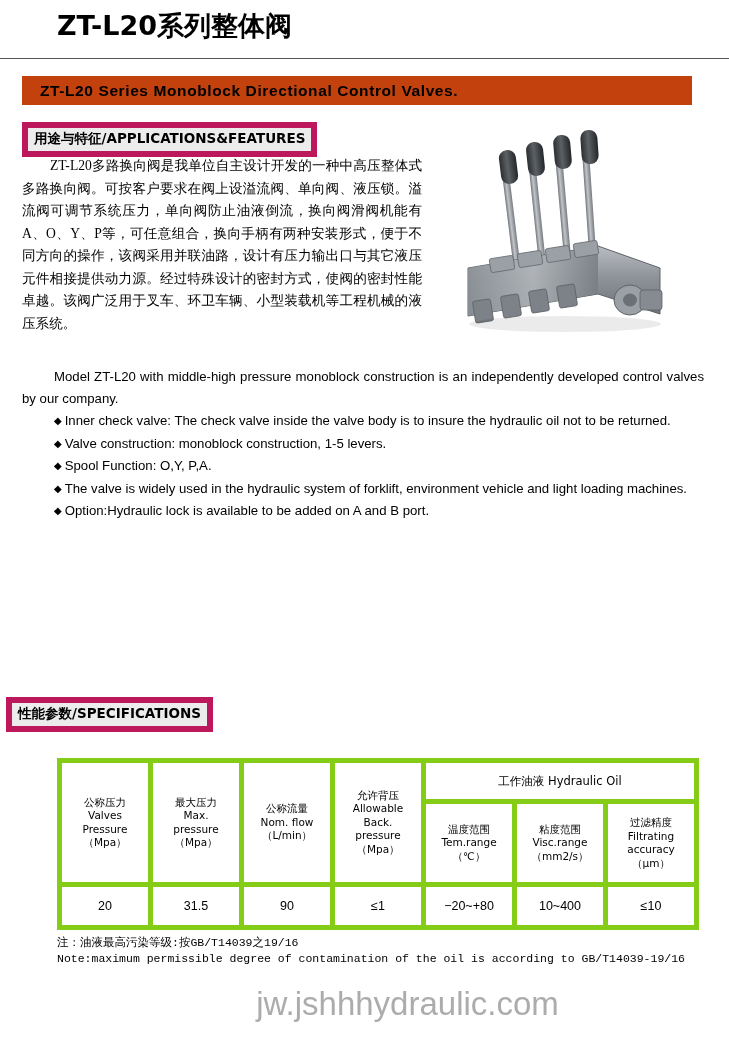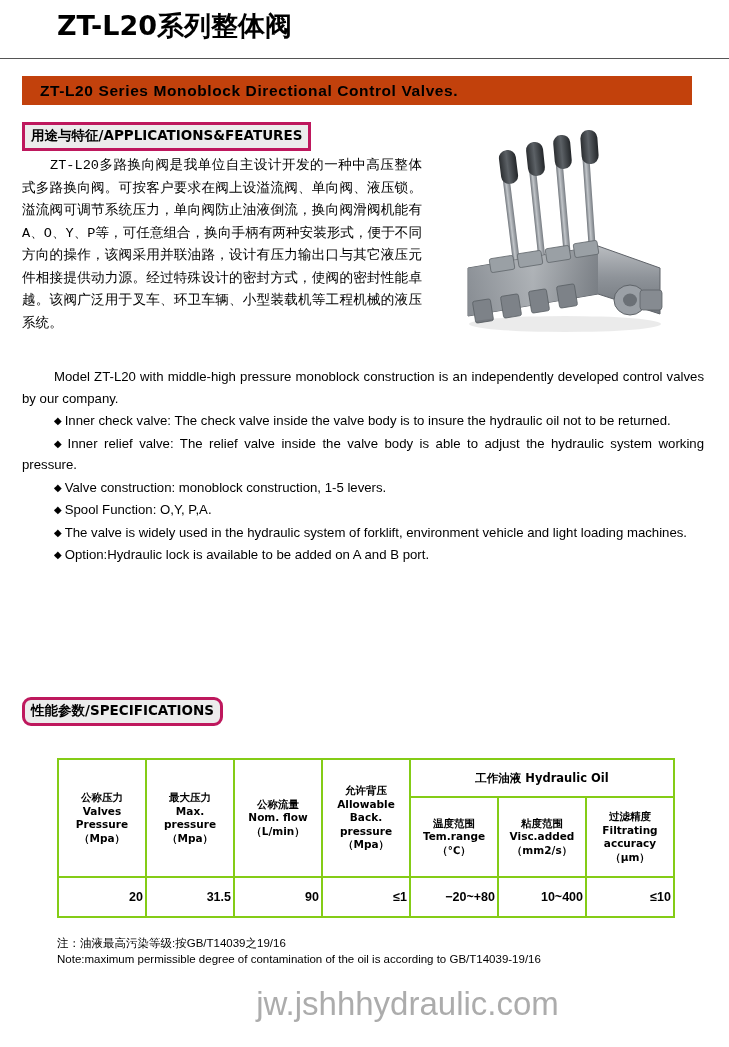--- a/index.html
+++ b/index.html
@@ -58,41 +58,41 @@
     font-size: 15.5px;
     font-weight: bold;
     letter-spacing: 0.6px;
     font-family: "Liberation Sans", sans-serif;
   }
 
   
   .sec-label {
     position: absolute;
     background: #ececec;
-    border: 3px solid #be185d;
+    border: 6px solid #be185d;
     font-size: 13.5px;
     font-weight: bold;
     padding: 2px 6px 3px 6px;
     font-family: "DejaVu Sans", sans-serif;
     white-space: nowrap;
   }
   #sec-applications { left: 22px; top: 122px; }
-  #sec-specs { left: 22px; top: 697px; border-radius: 9px; }
+  #sec-specs { left: 6px; top: 697px; }
 
   
   .cn-para {
     position: absolute;
     left: 22px;
     top: 155px;
     width: 400px;
     font-size: 13.6px;
     line-height: 22.5px;
     text-align: justify;
     text-indent: 28px;
-    font-family: Liberation Mono, monospace;
+    font-family: Liberation Serif, serif;
   }
 
   
   .product-img {
     position: absolute;
     left: 430px;
     top: 118px;
     width: 270px;
     height: 250px;
   }
@@ -123,60 +123,59 @@
   
   .spec-table {
     position: absolute;
     left: 57px;
     top: 758px;
     border-collapse: collapse;
     font-size: 10.5px;
     font-family: "Liberation Sans", sans-serif;
   }
   .spec-table td, .spec-table th {
-    border: 2px solid #84cc16;
+    border: 5px solid #84cc16;
     text-align: center;
     vertical-align: middle;
-    font-weight: bold;
+    font-weight: normal;
     padding: 2px 2px;
   }
   .spec-table .hdr {
     height: 106px;
     line-height: 13.5px;
   }
   .spec-table .hdr-top {
     height: 32px;
     font-size: 11.5px;
   }
   .spec-table .hdr-sub {
     height: 74px;
     line-height: 13.5px;
   }
   .spec-table .valrow td {
     height: 34px;
     font-size: 12.5px;
-    text-align: right;
   }
   .cw1 { width: 82px; }
   .cw2 { width: 82px; }
   .cw3 { width: 82px; }
   .cw4 { width: 82px; }
   .cw5 { width: 82px; }
   .cw6 { width: 82px; }
   .cw7 { width: 82px; }
   .cn-sm { font-family: "DejaVu Sans", sans-serif; }
 
   
   .notes {
     position: absolute;
     left: 57px;
     top: 935px;
     font-size: 11.5px;
     line-height: 16px;
-    font-family: Liberation Sans, sans-serif;
+    font-family: Liberation Mono, monospace;
   }
 
   
   .watermark {
     position: absolute;
     left: 0;
     top: 985px;
     width: 729px;
     text-align: center;
     font-size: 33px;
@@ -261,21 +260,20 @@
       <ellipse cx="200" cy="182" rx="7" ry="6.5" fill="#6b7076"></ellipse>
       <rect x="210" y="172" width="22" height="20" rx="3" fill="#868b91" stroke="#5e6368" stroke-width="0.8"></rect>
 
       <ellipse cx="135" cy="206" rx="96" ry="8" fill="#000" opacity="0.08"></ellipse>
     </svg>
   </div>
 
   <div class="en-body">
     <p class="indent">Model ZT-L20  with middle-high pressure monoblock construction is an independently developed control valves by our company.</p>
     <p class="indent"><span class="bullet">◆</span><span>Inner check valve: The check valve inside the valve body is to insure the hydraulic oil not to be returned.</span></p>
-    <p class="indent"><span class="bullet">◆</span><span>Inner relief valve: The relief valve inside the valve body is able to adjust the hydraulic system working pressure.</span></p>
     <p class="indent"><span class="bullet">◆</span><span>Valve construction: monoblock construction, 1-5 levers.</span></p>
     <p class="indent"><span class="bullet">◆</span><span>Spool Function: O,Y, P,A.</span></p>
     <p class="indent"><span class="bullet">◆</span><span>The valve is widely used in the hydraulic system of forklift, environment vehicle and light loading machines.</span></p>
     <p class="indent"><span class="bullet">◆</span><span>Option:Hydraulic lock is available to be added on A and B port.</span></p>
   </div>
 
   <div class="sec-label" id="sec-specs">性能参数/SPECIFICATIONS</div>
 
   <table class="spec-table">
     <tbody>
@@ -296,21 +294,21 @@
 Back.
 pressure
 （Mpa）</td>
         <td class="hdr-top cn-sm" colspan="3">工作油液 Hydraulic Oil</td>
       </tr>
       <tr>
         <td class="hdr-sub cw5 cn-sm" style="white-space:pre-line">温度范围
 Tem.range
 （℃）</td>
         <td class="hdr-sub cw6 cn-sm" style="white-space:pre-line">粘度范围
-Visc.added
+Visc.range
 （mm2/s）</td>
         <td class="hdr-sub cw7 cn-sm" style="white-space:pre-line">过滤精度
 Filtrating
 accuracy
 （μm）</td>
       </tr>
       <tr class="valrow">
         <td>20</td>
         <td>31.5</td>
         <td>90</td>

